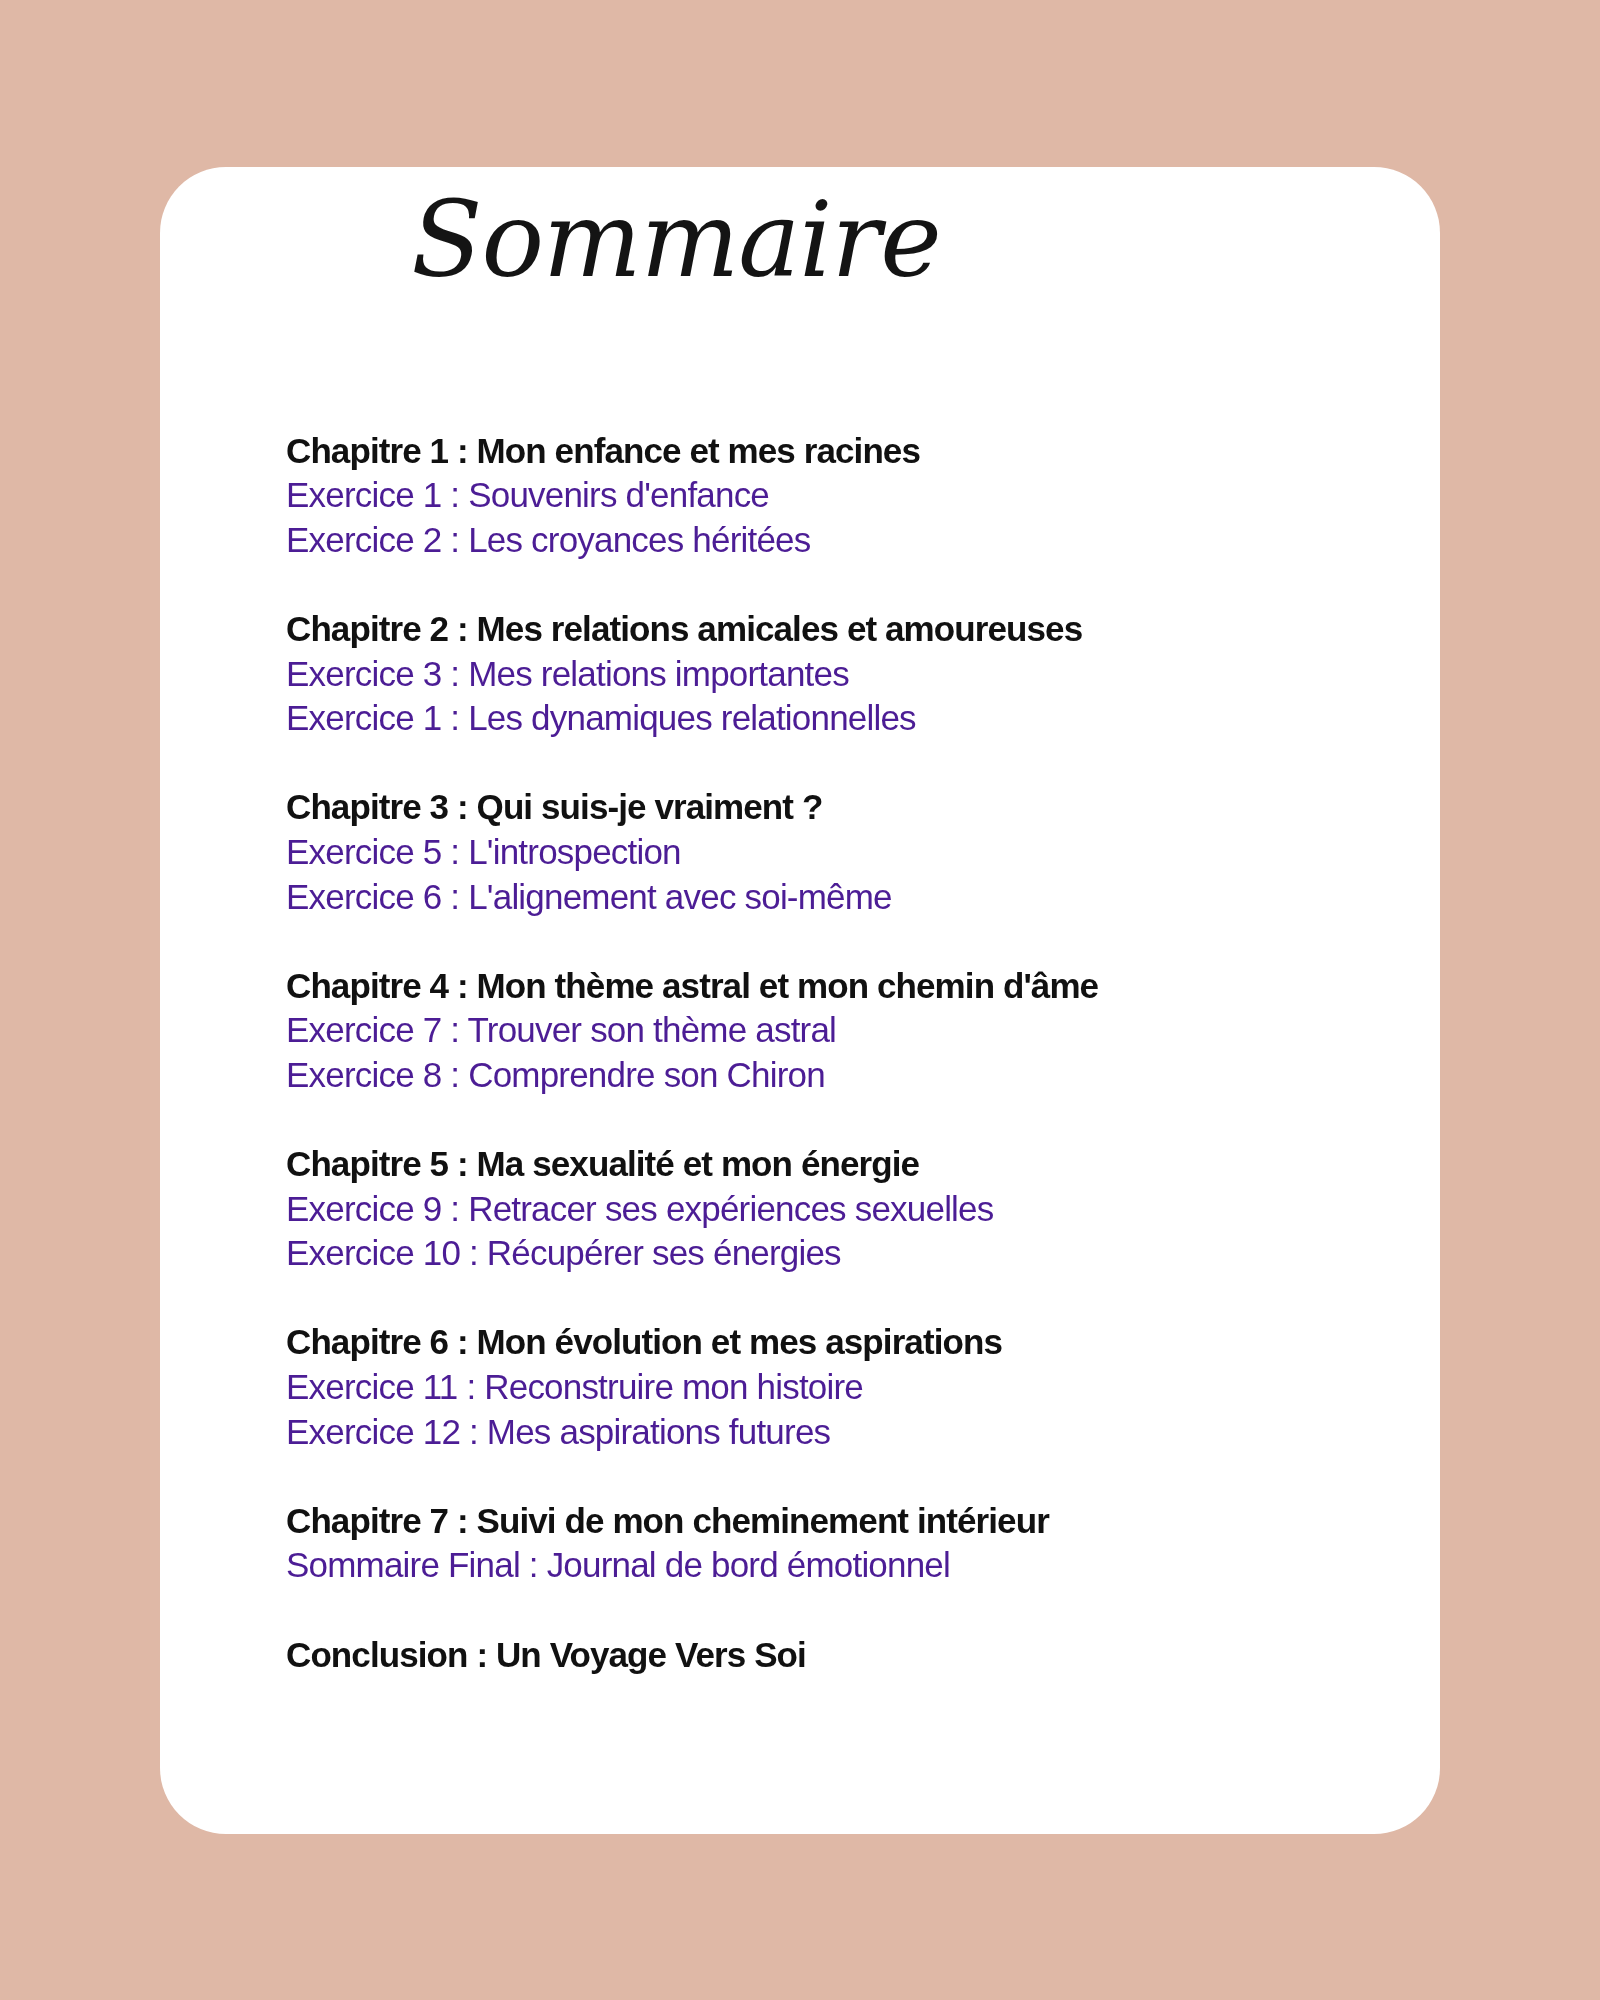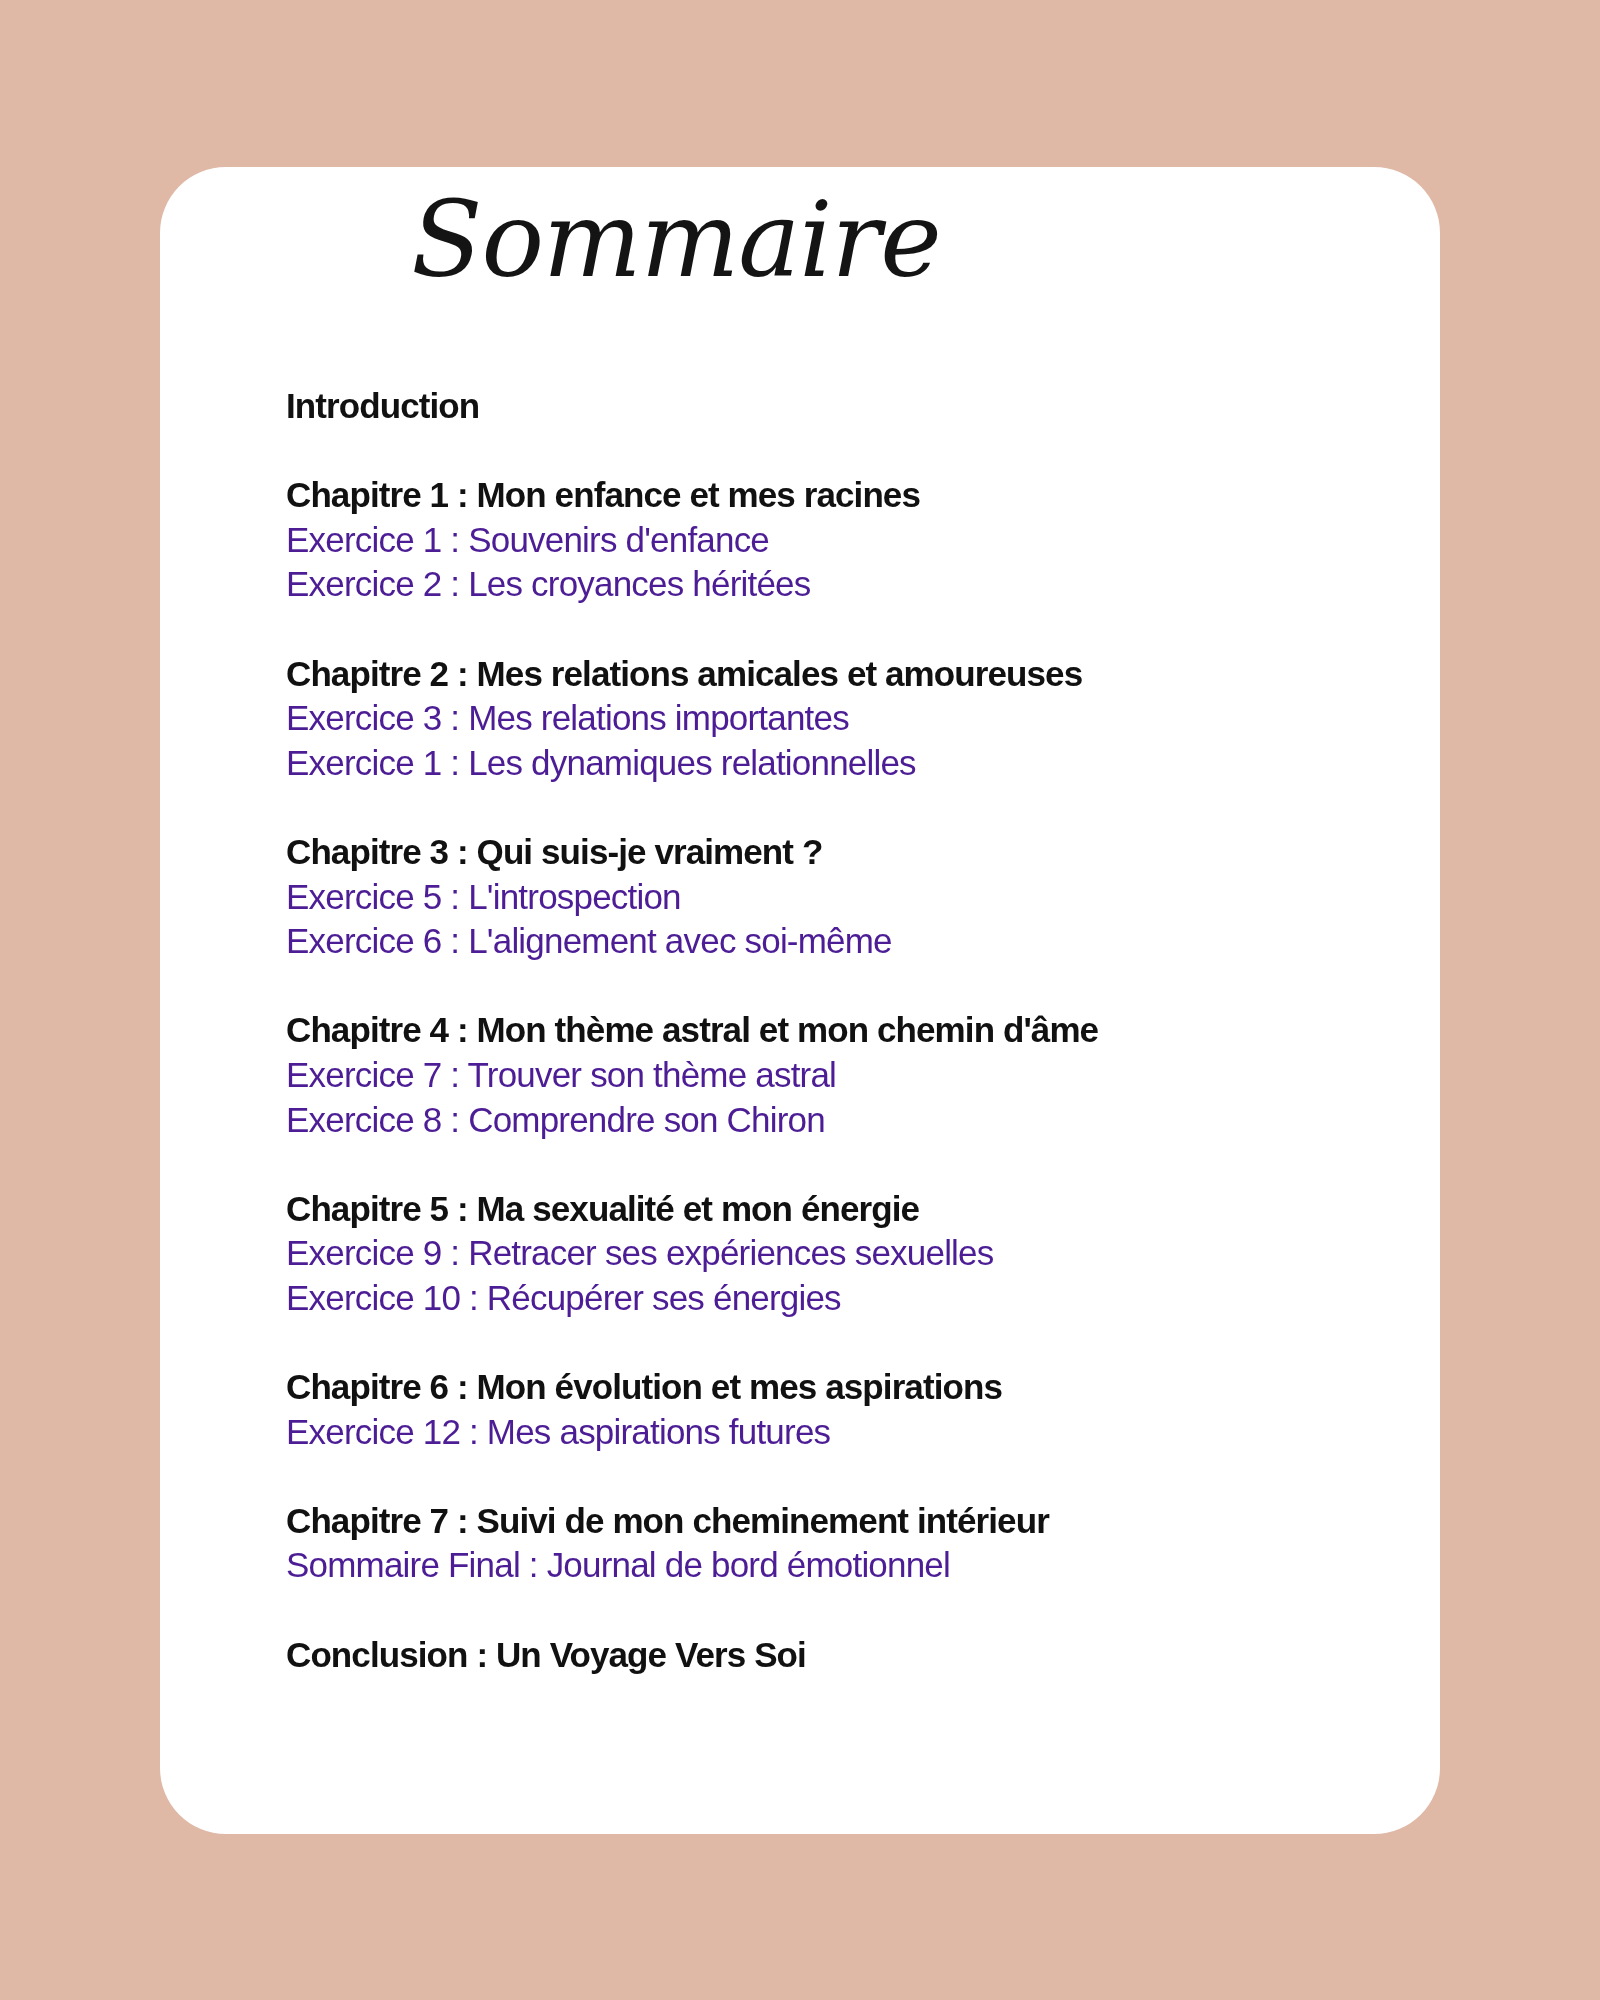--- a/index.html
+++ b/index.html
@@ -65,21 +65,20 @@
     }
   </style>
 </head>
 <body>
 
 <div class="card"></div>
 
 <div class="title">Sommaire</div>
 
 <div class="toc">
-  <span class="line bold">Introduction</span>
   <div class="gap"></div>
 
   <div>
     <span class="line bold">Chapitre 1 : Mon enfance et mes racines</span>
     <span class="line light">Exercice 1 : Souvenirs d'enfance</span>
     <span class="line light">Exercice 2 : Les croyances héritées</span>
   </div>
   <div class="gap"></div>
 
   <div>
@@ -105,20 +104,21 @@
 
   <div>
     <span class="line bold">Chapitre 5 : Ma sexualité et mon énergie</span>
     <span class="line light">Exercice 9 : Retracer ses expériences sexuelles</span>
     <span class="line light">Exercice 10 : Récupérer ses énergies</span>
   </div>
   <div class="gap"></div>
 
   <div>
     <span class="line bold">Chapitre 6 : Mon évolution et mes aspirations</span>
+    <span class="line light">Exercice 11 : Reconstruire mon histoire</span>
     <span class="line light">Exercice 12 : Mes aspirations futures</span>
   </div>
   <div class="gap"></div>
 
   <div>
     <span class="line bold">Chapitre 7 : Suivi de mon cheminement intérieur</span>
     <span class="line light">Sommaire Final : Journal de bord émotionnel</span>
   </div>
   <div class="gap"></div>
 

